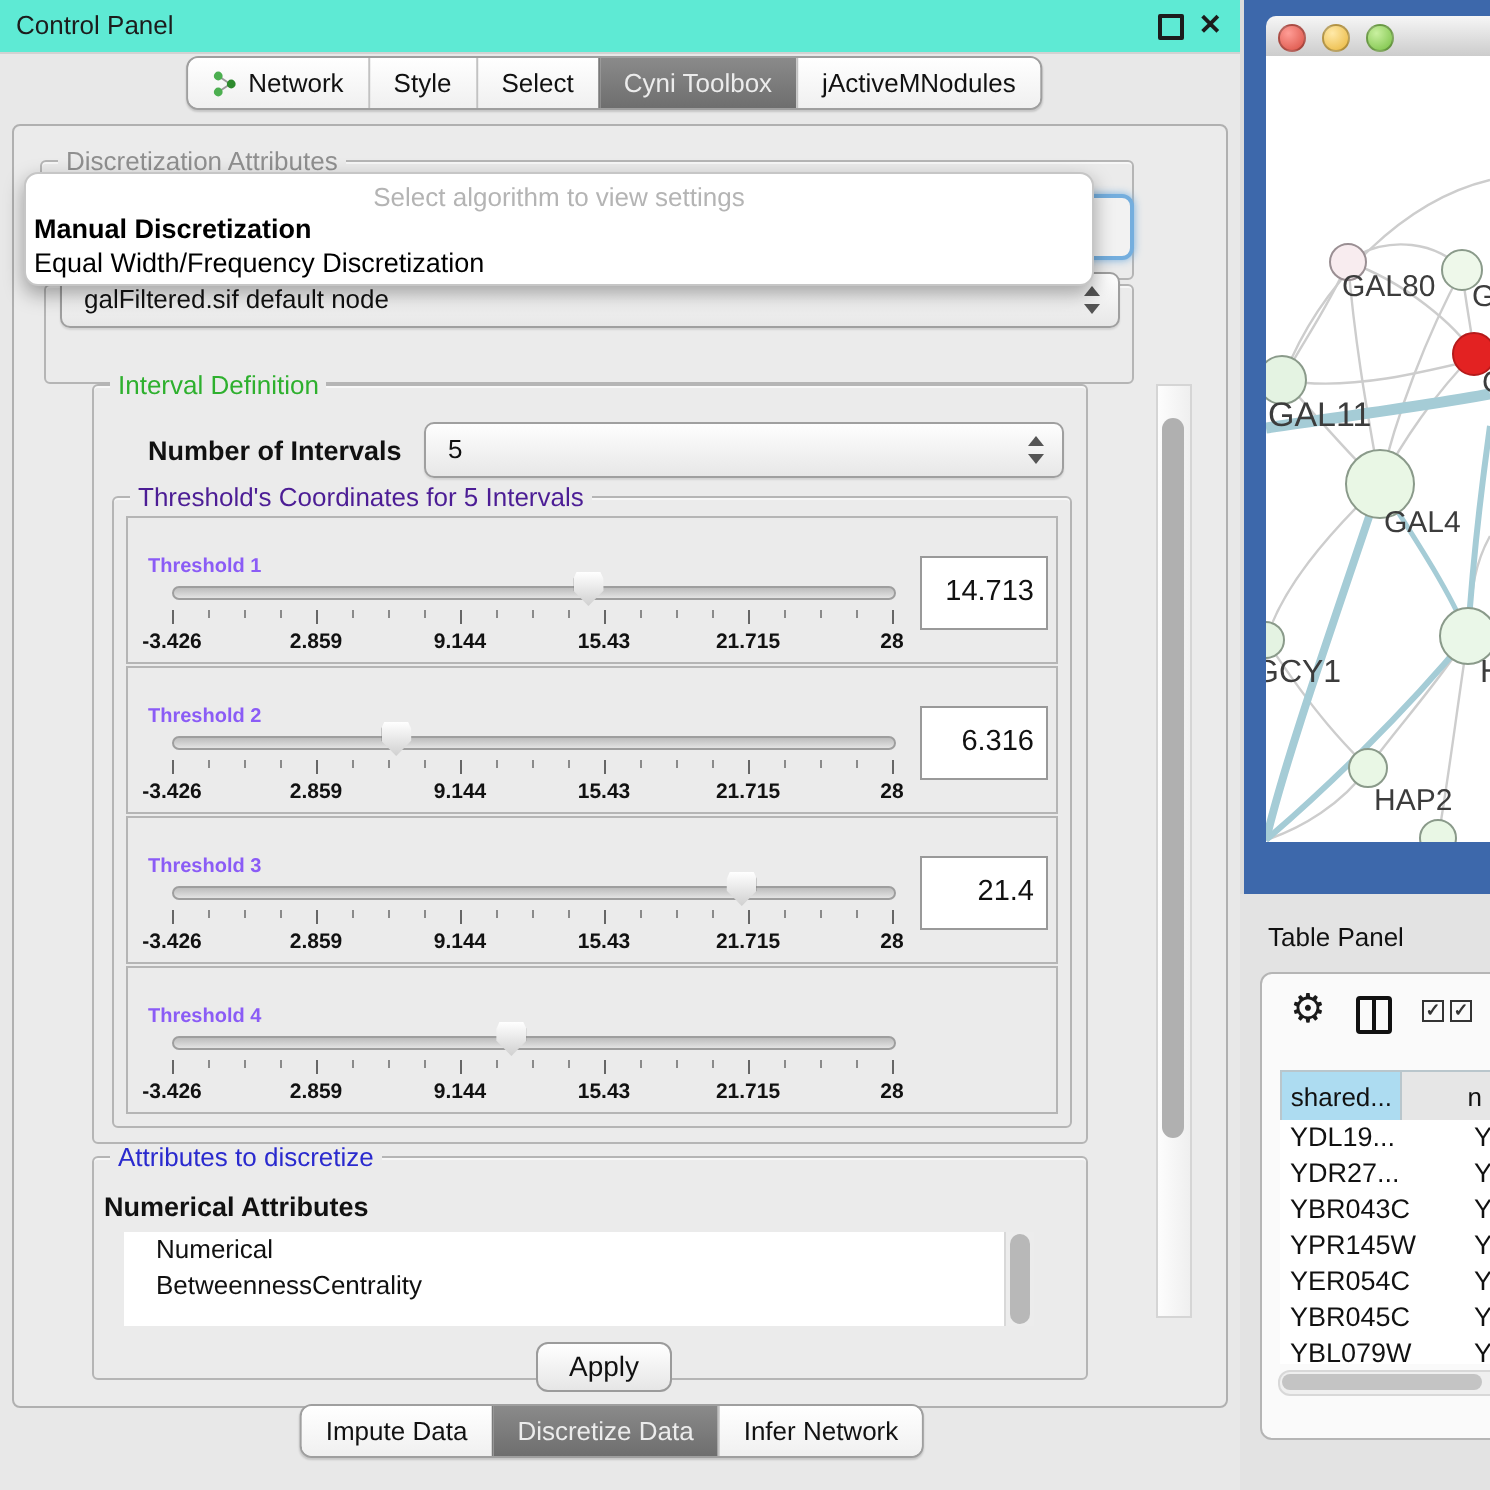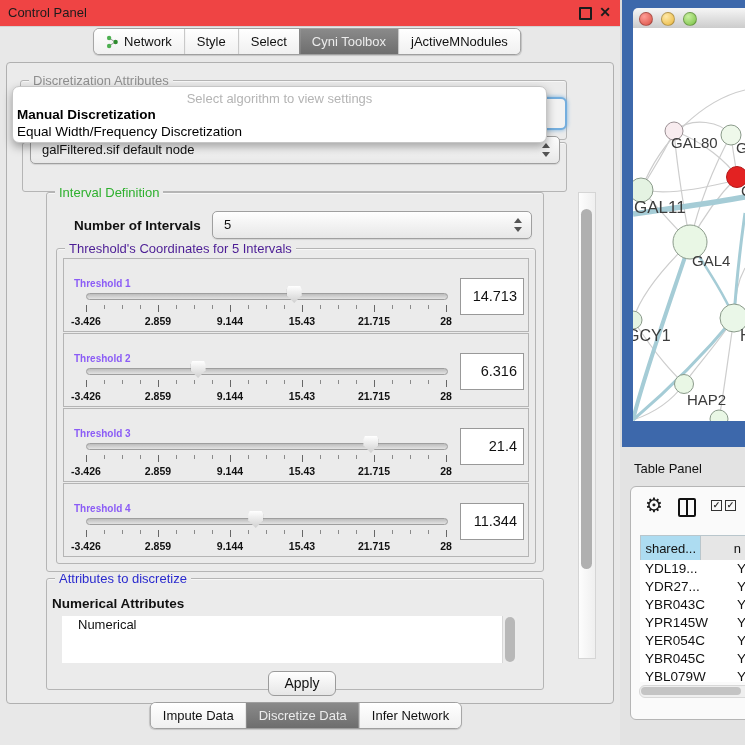--- a/index.html
+++ b/index.html
@@ -2,21 +2,21 @@
 <html><head>
 <meta charset="utf-8">
 <style>
   html,body{margin:0;padding:0;background:#dcdcdc;}
   #app{position:relative;width:745px;height:745px;overflow:hidden;background:#dcdcdc;
        font-family:"Liberation Sans",sans-serif;-webkit-font-smoothing:antialiased;}
   .abs{position:absolute;}
 
   
   #control-panel{left:0;top:0;width:620px;height:745px;background:#e8e8e8;}
-  #cp-titlebar{left:0;top:0;width:620px;height:26px;background:#ef4444;border-bottom:1px solid #d2d2d2;}
+  #cp-titlebar{left:0;top:0;width:620px;height:26px;background:#5eead4;border-bottom:1px solid #d2d2d2;}
   #cp-title{left:8px;top:5px;font-size:13px;color:#1c1c1c;}
   #float-icon{right:28px;top:7px;width:9px;height:9px;border:2px solid #1c1c1c;border-radius:1px;}
   #close-icon{right:9px;top:4px;font-size:14px;font-weight:bold;color:#1c1c1c;}
 
   .seg{display:flex;border:1px solid #9f9f9f;border-radius:6px;overflow:hidden;
        background:#fff;box-shadow:0 1px 1px rgba(0,0,0,.15);}
   .seg .tab{padding:0 12px;height:25px;line-height:25px;font-size:13px;color:#111;
        background:linear-gradient(#ffffff,#f0f0f0);border-left:1px solid #c2c2c2;white-space:nowrap;
        display:flex;align-items:center;gap:5px;}
   .seg .tab:first-child{border-left:none;}
@@ -340,32 +340,32 @@
           </div>
         <div class="ticklabels">
             <b style="left: 0%;">-3.426</b>
             <b style="left: 20%;">2.859</b>
             <b style="left: 40%;">9.144</b>
             <b style="left: 60%;">15.43</b>
             <b style="left: 80%;">21.715</b>
             <b style="left: 100%;">28</b>
           </div>
       </div>
-      <div class="tvalue">11.344</div>
     </div>
 
     <div class="group" style="left:46px;top:578px;width:496px;height:110px;">
       <span class="group-title" style="left:8px;top:-7px;color:#2a2ace;">Attributes to discretize</span>
     </div>
     <span class="abs" style="left:52px;top:596px;font-size:13.5px;font-weight:bold;color:#111;">Numerical Attributes</span>
     <div id="attr-list" class="abs">
       <div id="attr-scroll">
           <div id="attr-thumb"></div>
         </div>
     <div class="attr-item">Numerical</div>
+        <div class="attr-item">BetweennessCentrality</div>
       </div>
 
     <div id="apply-btn" class="abs">Apply</div>
 
     <div id="main-scroll" class="abs">
       <div id="main-thumb"></div>
     </div>
 
     <div id="bottom-tabs" class="abs seg">
       <div class="tab">

